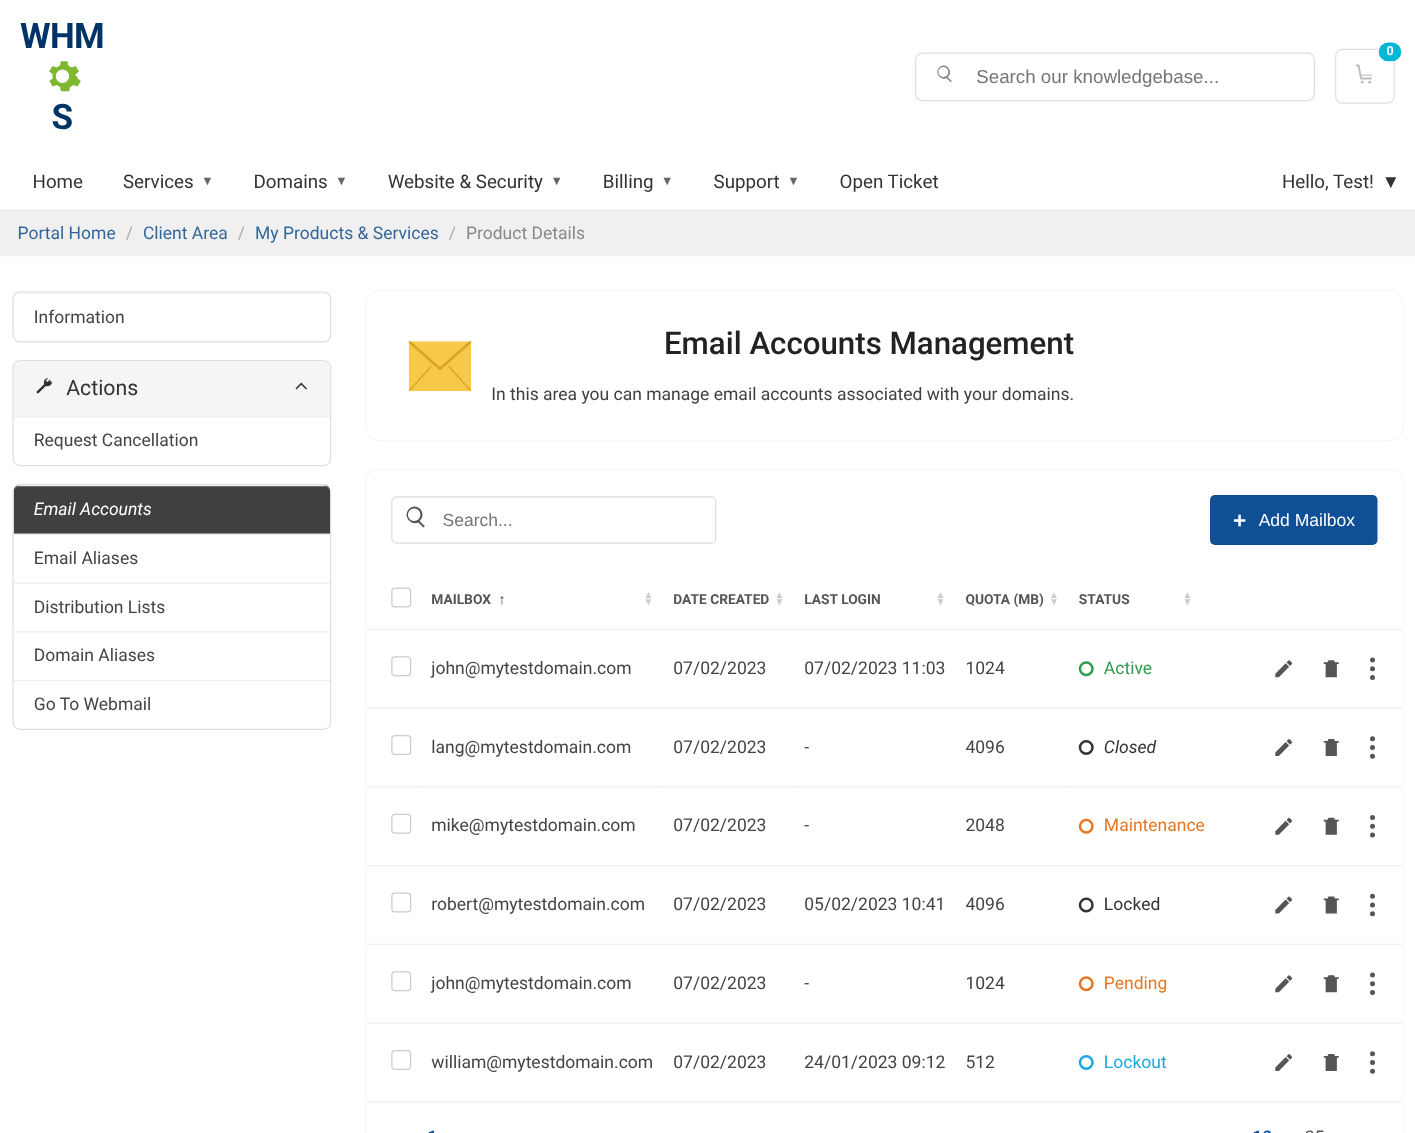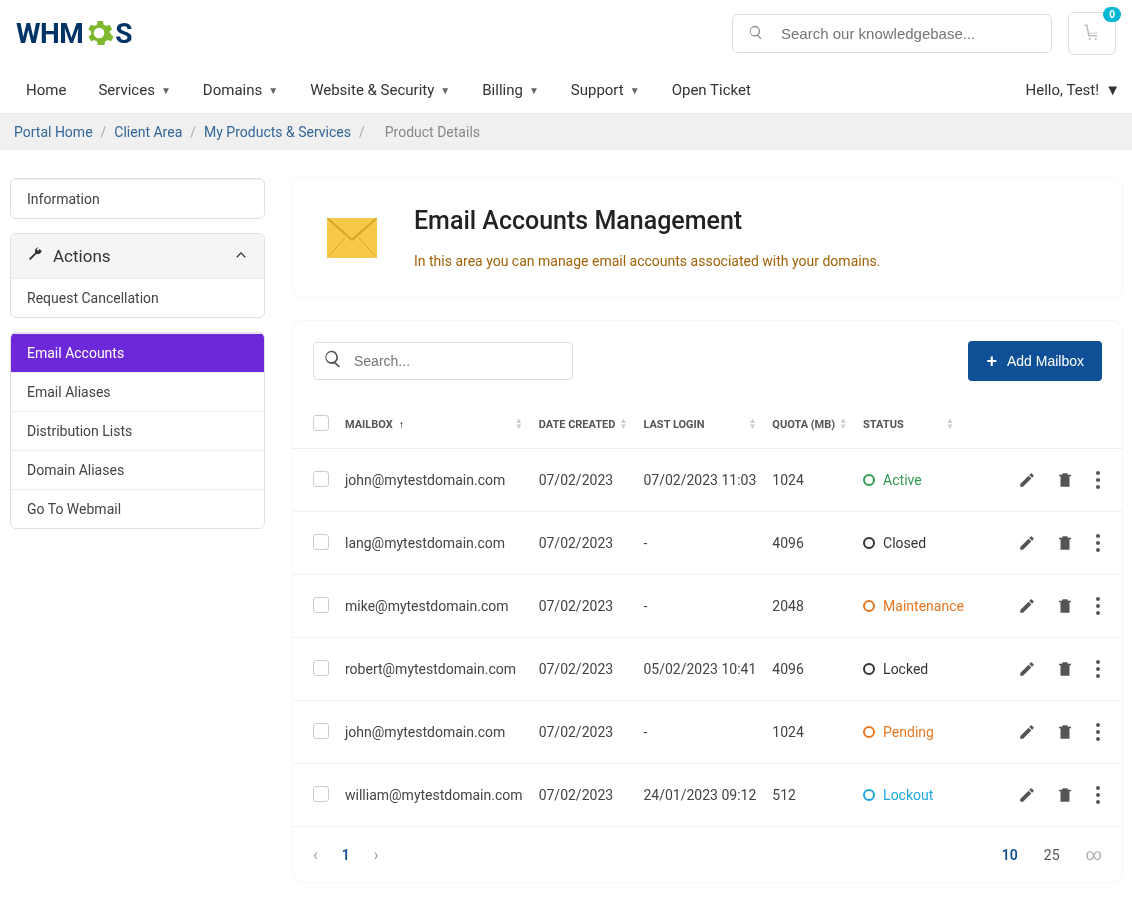--- a/index.html
+++ b/index.html
@@ -1,62 +1,62 @@
 <!DOCTYPE html>
 <html><head>
 <meta charset="utf-8">
 <style>
   * { box-sizing: border-box; margin: 0; padding: 0; }
   body { font-family: -apple-system, BlinkMacSystemFont, "Segoe UI", Roboto, "Helvetica Neue", Arial, sans-serif; background: #fff; color: #333; font-size: 14px; }
   
   
   .header { display: flex; align-items: center; justify-content: space-between; padding: 12px 16px; }
-  .logo { display: flex; text-decoration: none; }
+  .logo { display: flex; align-items: center; text-decoration: none; flex-direction: column; }
   .logo-text { font-size: 28px; font-weight: 700; color: #003366; letter-spacing: -0.5px; }
   .logo-gear { display:inline-block; width:32px; height:32px; vertical-align:middle; }
   .header-right { display: flex; align-items: center; gap: 16px; }
   .search-box { position: relative; }
   .search-box input { width: 320px; padding: 10px 14px 10px 48px; border: 1px solid #ddd; border-radius: 6px; font-size: 15px; color: #555; }
   .search-box .search-icon { position: absolute; left: 16px; top: 50%; transform: translateY(-50%); color: #888; }
   .cart { position: relative; border: 1px solid #e0e0e0; border-radius: 6px; padding: 10px 14px; color: #bbb; cursor: pointer; }
   .cart-badge { position: absolute; top: -6px; right: -6px; background: #00b8d4; color: #fff; border-radius: 10px; font-size: 10px; font-weight: bold; padding: 2px 6px; }
   
   
   .main-nav { display: flex; align-items: center; justify-content: space-between; padding: 0 12px; border-bottom: 1px solid #e5e5e5; }
   .nav-left { display: flex; gap: 4px; }
   .nav-item { padding: 14px 14px; color: #333; cursor: pointer; display: flex; align-items: center; gap: 6px; font-size: 15px; }
   .nav-item .caret { font-size: 10px; color: #666; }
   .nav-user { display: flex; align-items: center; gap: 6px; color: #333; cursor: pointer; font-size: 15px; }
   
   
   .breadcrumb { background: #f0f0f0; padding: 10px 14px; font-size: 14px; }
   .breadcrumb a { color: #336699; text-decoration: none; cursor: pointer; }
   .breadcrumb .sep { color: #aaa; margin: 0 8px; }
-  .breadcrumb .current { color: #888; margin-left: 12px; }
+  .breadcrumb .current { color: #888; }
   
   
   .container { display: flex; gap: 28px; padding: 28px 10px; }
   .sidebar { width: 255px; flex-shrink: 0; }
   .main { flex: 1; }
   
   
   .panel { border: 1px solid #e0e0e0; border-radius: 6px; margin-bottom: 14px; background: #fff; overflow: hidden; }
   .panel-header { background: #f5f5f5; padding: 12px 16px; display: flex; align-items: center; justify-content: space-between; cursor: pointer; }
   .panel-header .left { display: flex; align-items: center; gap: 10px; }
   .panel-header .title { font-size: 17px; color: #333; }
   .panel-header .icon { color: #333; font-size: 16px; }
   .chevron { font-weight: bold; color: #333; }
   .panel-item { padding: 11px 16px; border-top: 1px solid #eee; cursor: pointer; color: #444; font-size: 14px; }
-  .panel-item.active { background: #6d28d9; color: #fff; }
-  
-  
-  .page-header-card { background: #fff; border-radius: 10px; padding: 28px 34px; display: flex; gap: 37px; align-items: center; box-shadow: 0 0 0 1px rgba(0,0,0,0.03); }
+  .panel-item.active { background: #404040; color: #fff; font-style: italic; }
+  
+  
+  .page-header-card { background: #fff; border-radius: 10px; padding: 28px 34px; display: flex; gap: 16px; align-items: center; box-shadow: 0 0 0 1px rgba(0,0,0,0.03); text-align: right; }
   .page-header-card .icon-wrap { width: 50px; height: 40px; }
   .page-header-card h1 { font-size: 25px; font-weight: 500; color: #222; margin-bottom: 18px; }
-  .page-header-card p { color: #a16207; font-size: 14px; }
+  .page-header-card p { color: #404040; font-size: 14px; }
   
   
   .table-card { background: #fff; border-radius: 10px; margin-top: 24px; box-shadow: 0 0 0 1px rgba(0,0,0,0.03); }
   .table-toolbar { display: flex; justify-content: space-between; align-items: center; padding: 20px; }
   .table-search { position: relative; }
   .table-search input { width: 260px; padding: 10px 12px 10px 40px; border: 1px solid #ddd; border-radius: 4px; font-size: 14px; }
   .table-search .sicon { position: absolute; left: 10px; top: 50%; transform: translateY(-50%); color: #555; font-size: 18px; }
   .btn-primary { background: #0e4f96; color: #fff; border: none; border-radius: 4px; padding: 11px 18px; font-size: 14px; font-weight: 500; cursor: pointer; display: flex; align-items: center; gap: 10px; }
   .btn-primary .plus { font-size: 18px; line-height: 1; font-weight: bold; }
   
@@ -65,21 +65,21 @@
   table.data th:first-child, table.data td:first-child { padding-left: 20px; width: 44px; }
   table.data th:last-child, table.data td:last-child { padding-right: 20px; width: 150px; }
   table.data td { padding: 18px 8px; border-bottom: 1px solid #f0f0f0; color: #444; font-size: 14px; vertical-align: middle; }
   .sort-arrows { display:inline-flex; flex-direction:column; line-height:6px; font-size:8px; color:#ccc; margin-left:4px; vertical-align:middle; }
   .sort-up-active { font-size: 11px; color:#333; margin-left:6px; }
   .chk { width: 16px; height: 16px; border: 1px solid #ccc; border-radius: 3px; display: inline-block; cursor: pointer; }
   .status-cell { display: flex; align-items: center; gap: 8px; }
   .status-ring { width: 12px; height: 12px; border: 2px solid; border-radius: 50%; display: inline-block; }
   .status-active { color: #2e9b4f; }
   .status-active .status-ring { border-color: #2e9b4f; }
-  .status-closed { color: #333; }
+  .status-closed { color: #333; font-style: italic; }
   .status-closed .status-ring { border-color: #333; }
   .status-maintenance { color: #e67722; }
   .status-maintenance .status-ring { border-color: #e67722; }
   .status-locked { color: #333; }
   .status-locked .status-ring { border-color: #333; }
   .status-pending { color: #e67722; }
   .status-pending .status-ring { border-color: #e67722; }
   .status-lockout { color: #1da7e0; }
   .status-lockout .status-ring { border-color: #1da7e0; }
   .row-actions { display: flex; gap: 20px; align-items: center; justify-content: flex-end; color: #555; }

